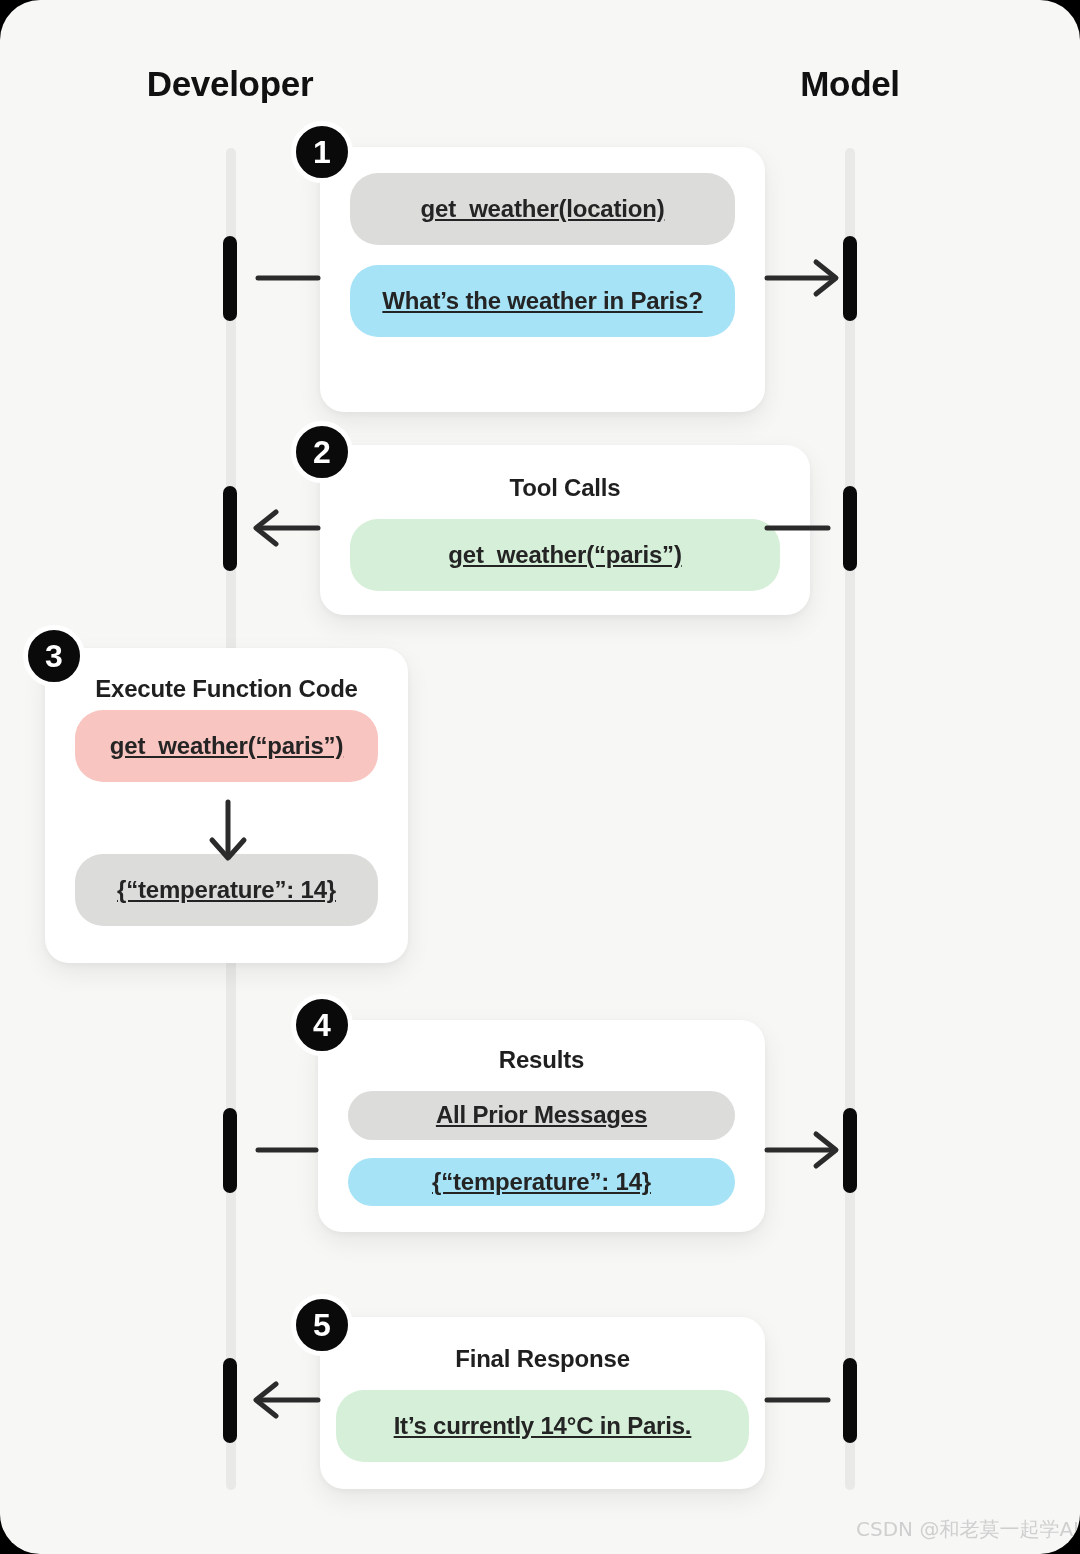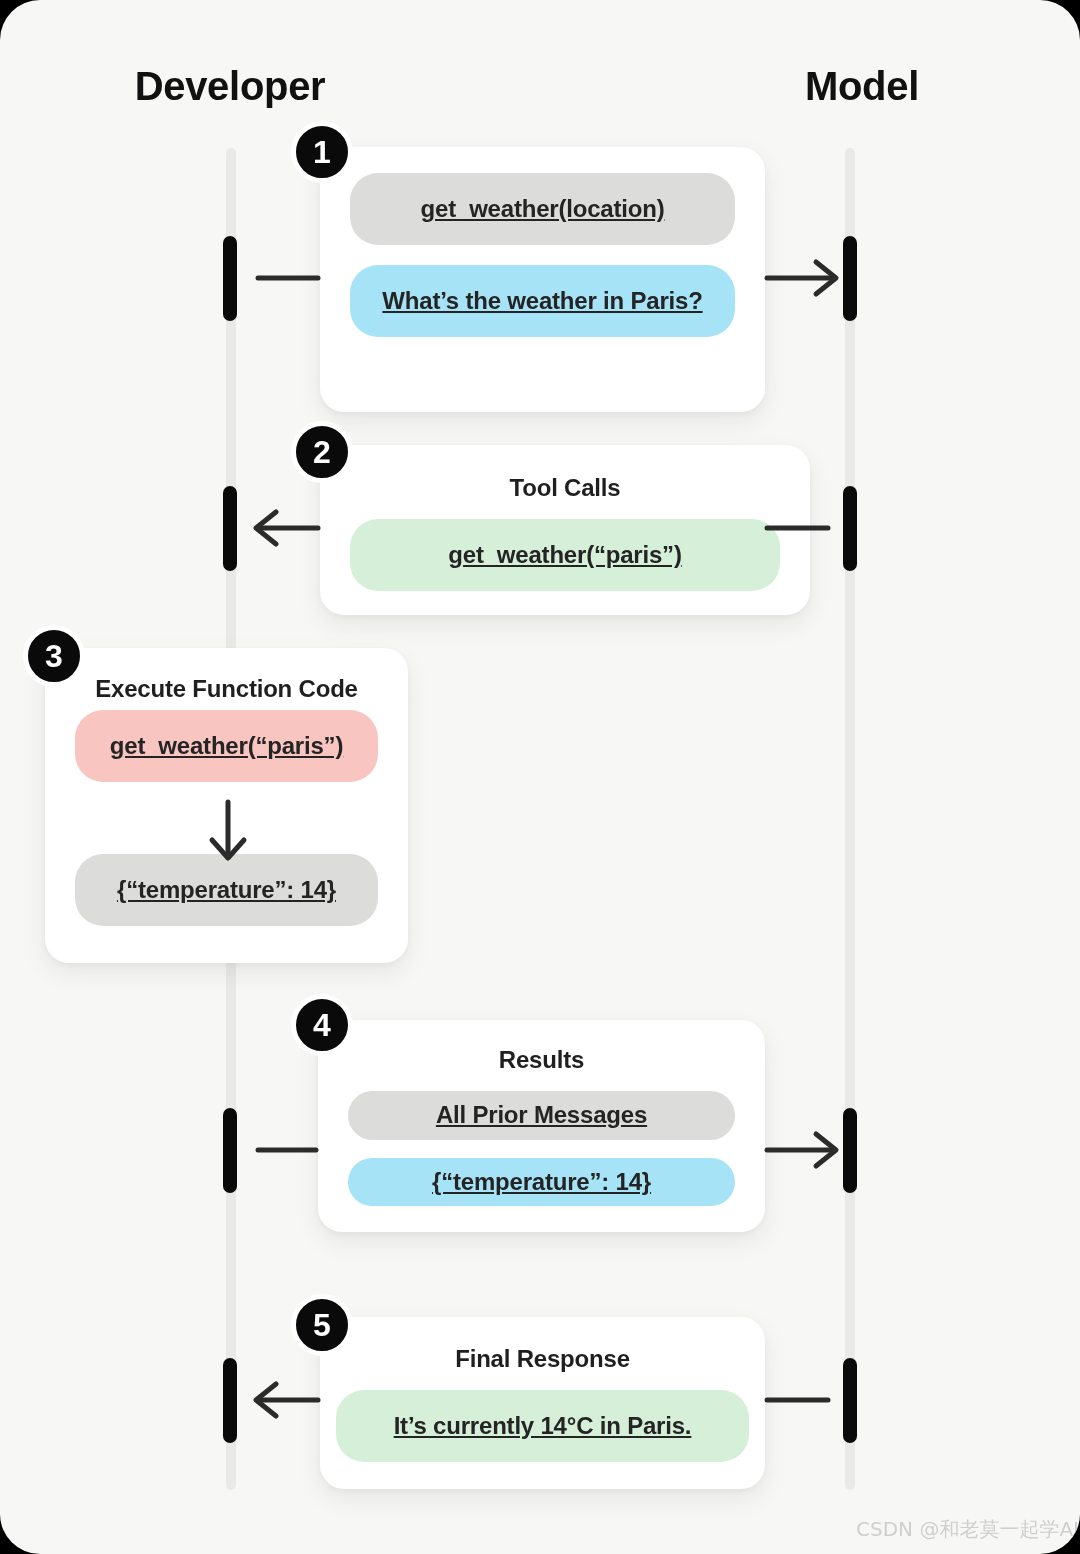--- a/index.html
+++ b/index.html
@@ -17,24 +17,24 @@
     --watermark-text:#cfcfcf;
   }
   html,body{margin:0;padding:0;background:#000;}
   body{width:1080px;height:1554px;font-family:"Liberation Sans","DejaVu Sans",sans-serif;}
   .screen{
     position:relative;width:1080px;height:1554px;background:var(--background);
     border-radius:40px;overflow:hidden;
   }
   .lane-label{
     position:absolute;top:64px;transform:translateX(-50%);
-    font-size:40px;font-weight:700;color:#111;letter-spacing:-0.3px;white-space:nowrap;
+    font-size:35px;font-weight:700;color:#111;letter-spacing:-0.3px;white-space:nowrap;
   }
   .lane-label.dev{left:230px;}
-  .lane-label.model{left:850px;margin-left:12px;}
+  .lane-label.model{left:850px;}
   .lane-line{
     position:absolute;top:148px;width:10px;height:1342px;background:var(--lane-line);
     border-radius:5px;z-index:1;
   }
   .lane-line.dev{left:226px;}
   .lane-line.model{left:845px;}
   .bar{
     position:absolute;width:14px;height:85px;background:var(--activation-bar);
     border-radius:7px;z-index:2;
   }

